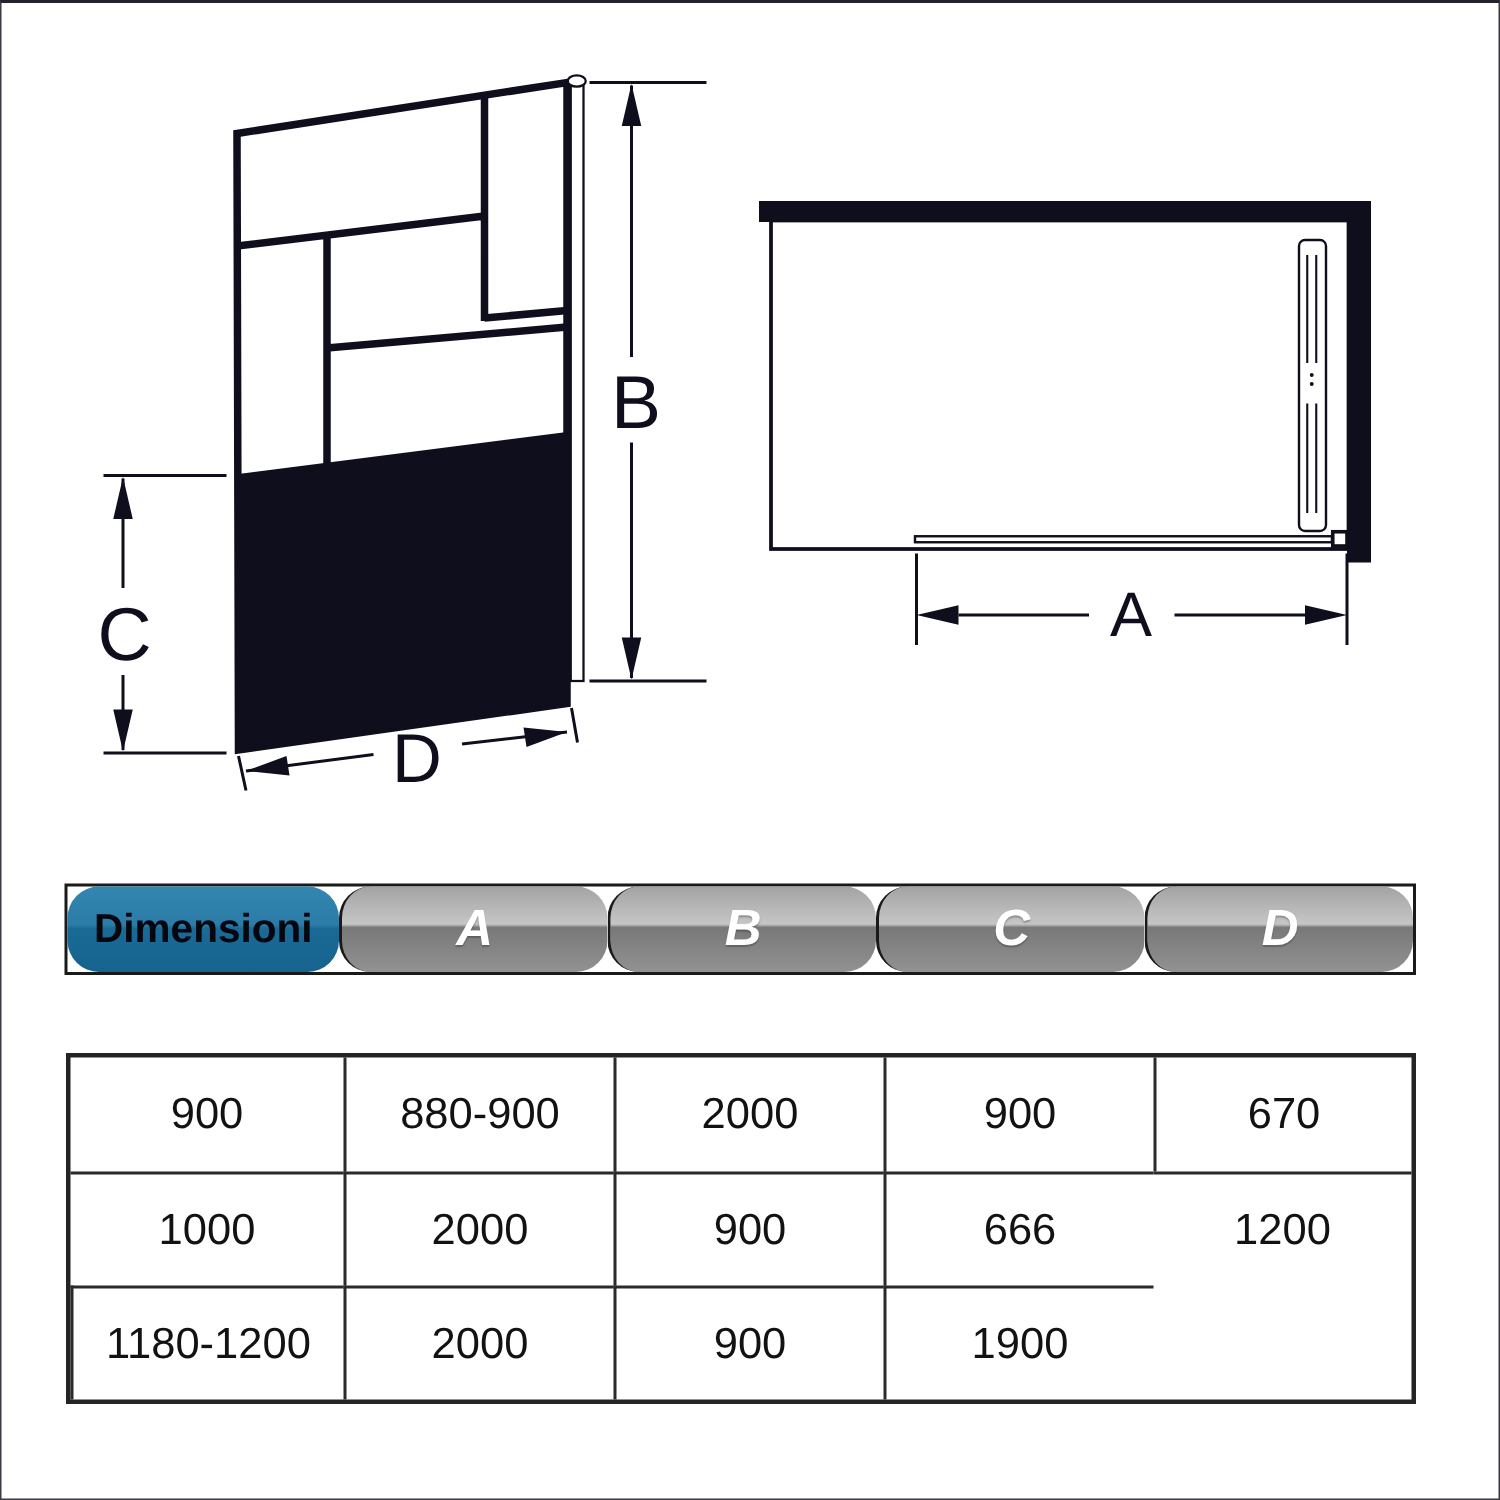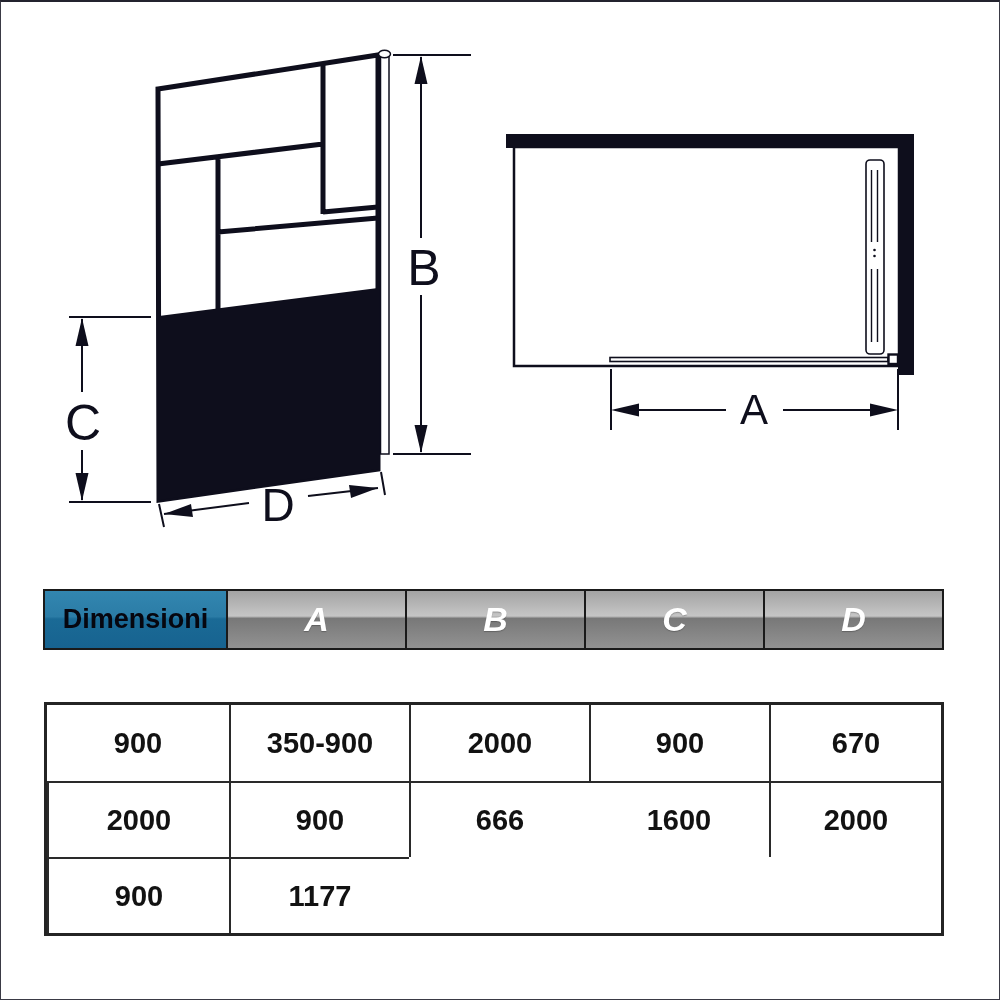--- a/index.html
+++ b/index.html
@@ -22,21 +22,21 @@
   .dim{fill:none;stroke:#0e0e1c;stroke-width:2;}
   .ahead{fill:#0e0e1c;stroke:none;}
   .dimtext{fill:#0e0e1c;font-family:"Liberation Sans",sans-serif;font-weight:400;}
   
   .thead{
     position:absolute;left:42px;top:587px;width:901px;height:61px;
     display:flex;box-sizing:border-box;border:2px solid #1a1a1a;
   }
   .hcell{
     flex:1;display:flex;align-items:center;justify-content:center;
-    border-left:2px solid #1a1a1a;box-sizing:border-box;
+    border-left:2px solid #1a1a1a;box-sizing:border-box;border-radius:21px;
   }
   .hcell.hblue{
     flex:0 0 181px;border-left:none;
     background:linear-gradient(180deg,#3286b0 0%,#2b7ca6 45%,#1a6a96 49%,#176390 100%);
     color:#06060f;font-size:27px;font-weight:700;
   }
   .hcell.hgray{
     background:linear-gradient(180deg,#a3a3a3 0%,#c6c6c6 44%,#787878 48%,#929292 100%);
     color:#ffffff;font-size:34px;font-weight:700;font-style:italic;
     text-shadow:0 1px 1px rgba(0,0,0,0.25);
@@ -44,21 +44,21 @@
   
   .tbody{
     position:absolute;left:43px;top:700px;width:900px;height:234px;
     display:grid;grid-template-columns:182px 180px 180px 180px 1fr;
     grid-template-rows:1fr 1fr 1fr;
     box-sizing:border-box;border:3px solid #242424;
   }
   .tcell{
     display:flex;align-items:center;justify-content:center;
     border-left:2px solid #2a2a2a;border-top:2px solid #2a2a2a;
-    font-size:29px;font-weight:700;color:#121212;box-sizing:border-box;
+    font-size:29px;font-weight:400;color:#121212;box-sizing:border-box;
   }
   .tcell.fc{border-left:none;}
   .tcell.fr{border-top:none;}
 </style>
 </head>
 <body>
 
 <div class="canvas">
 
   <svg class="diagram" style="left:55px;top:30px;width:420px;height:520px" viewBox="0 0 420 520">
@@ -116,28 +116,30 @@
   <div class="thead">
     <div class="hcell hblue">Dimensioni</div>
     <div class="hcell hgray">A</div>
     <div class="hcell hgray">B</div>
     <div class="hcell hgray">C</div>
     <div class="hcell hgray">D</div>
   </div>
 
   <div class="tbody">
     <div class="tcell fr fc">900</div>
-    <div class="tcell fr">350-900</div>
+    <div class="tcell fr">880-900</div>
     <div class="tcell fr">2000</div>
     <div class="tcell fr">900</div>
     <div class="tcell fr">670</div>
 
+    <div class="tcell fc">1000</div>
     <div class="tcell">2000</div>
     <div class="tcell">900</div>
     <div class="tcell">666</div>
 
-    <div class="tcell fc">1600</div>
+    <div class="tcell fc">1200</div>
+    <div class="tcell">1180-1200</div>
     <div class="tcell">2000</div>
     <div class="tcell">900</div>
-    <div class="tcell">1177</div>
+    <div class="tcell">1900</div>
   </div>
 
 </div>
 
 </body></html>

